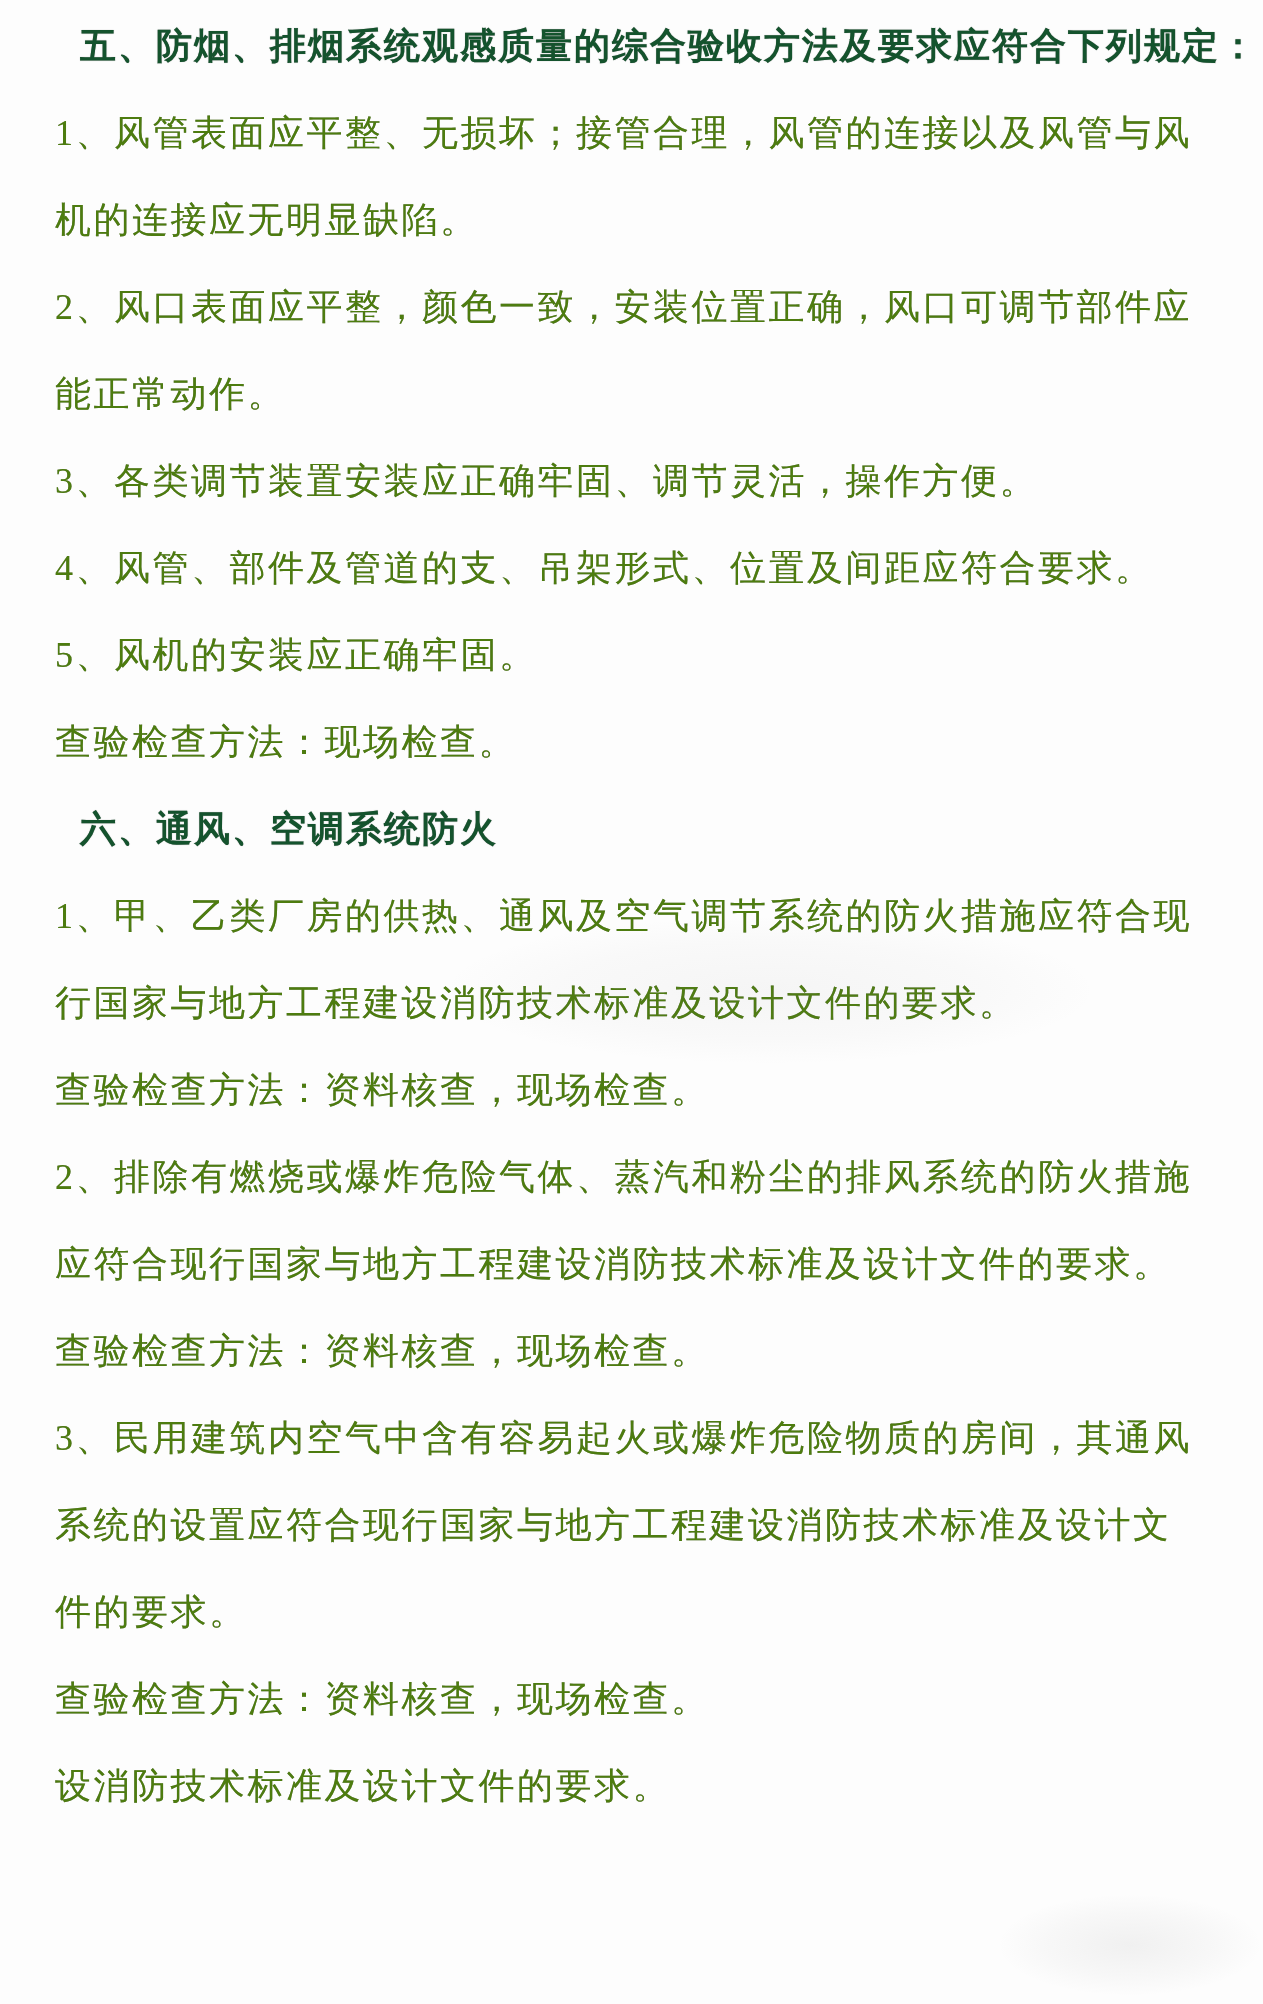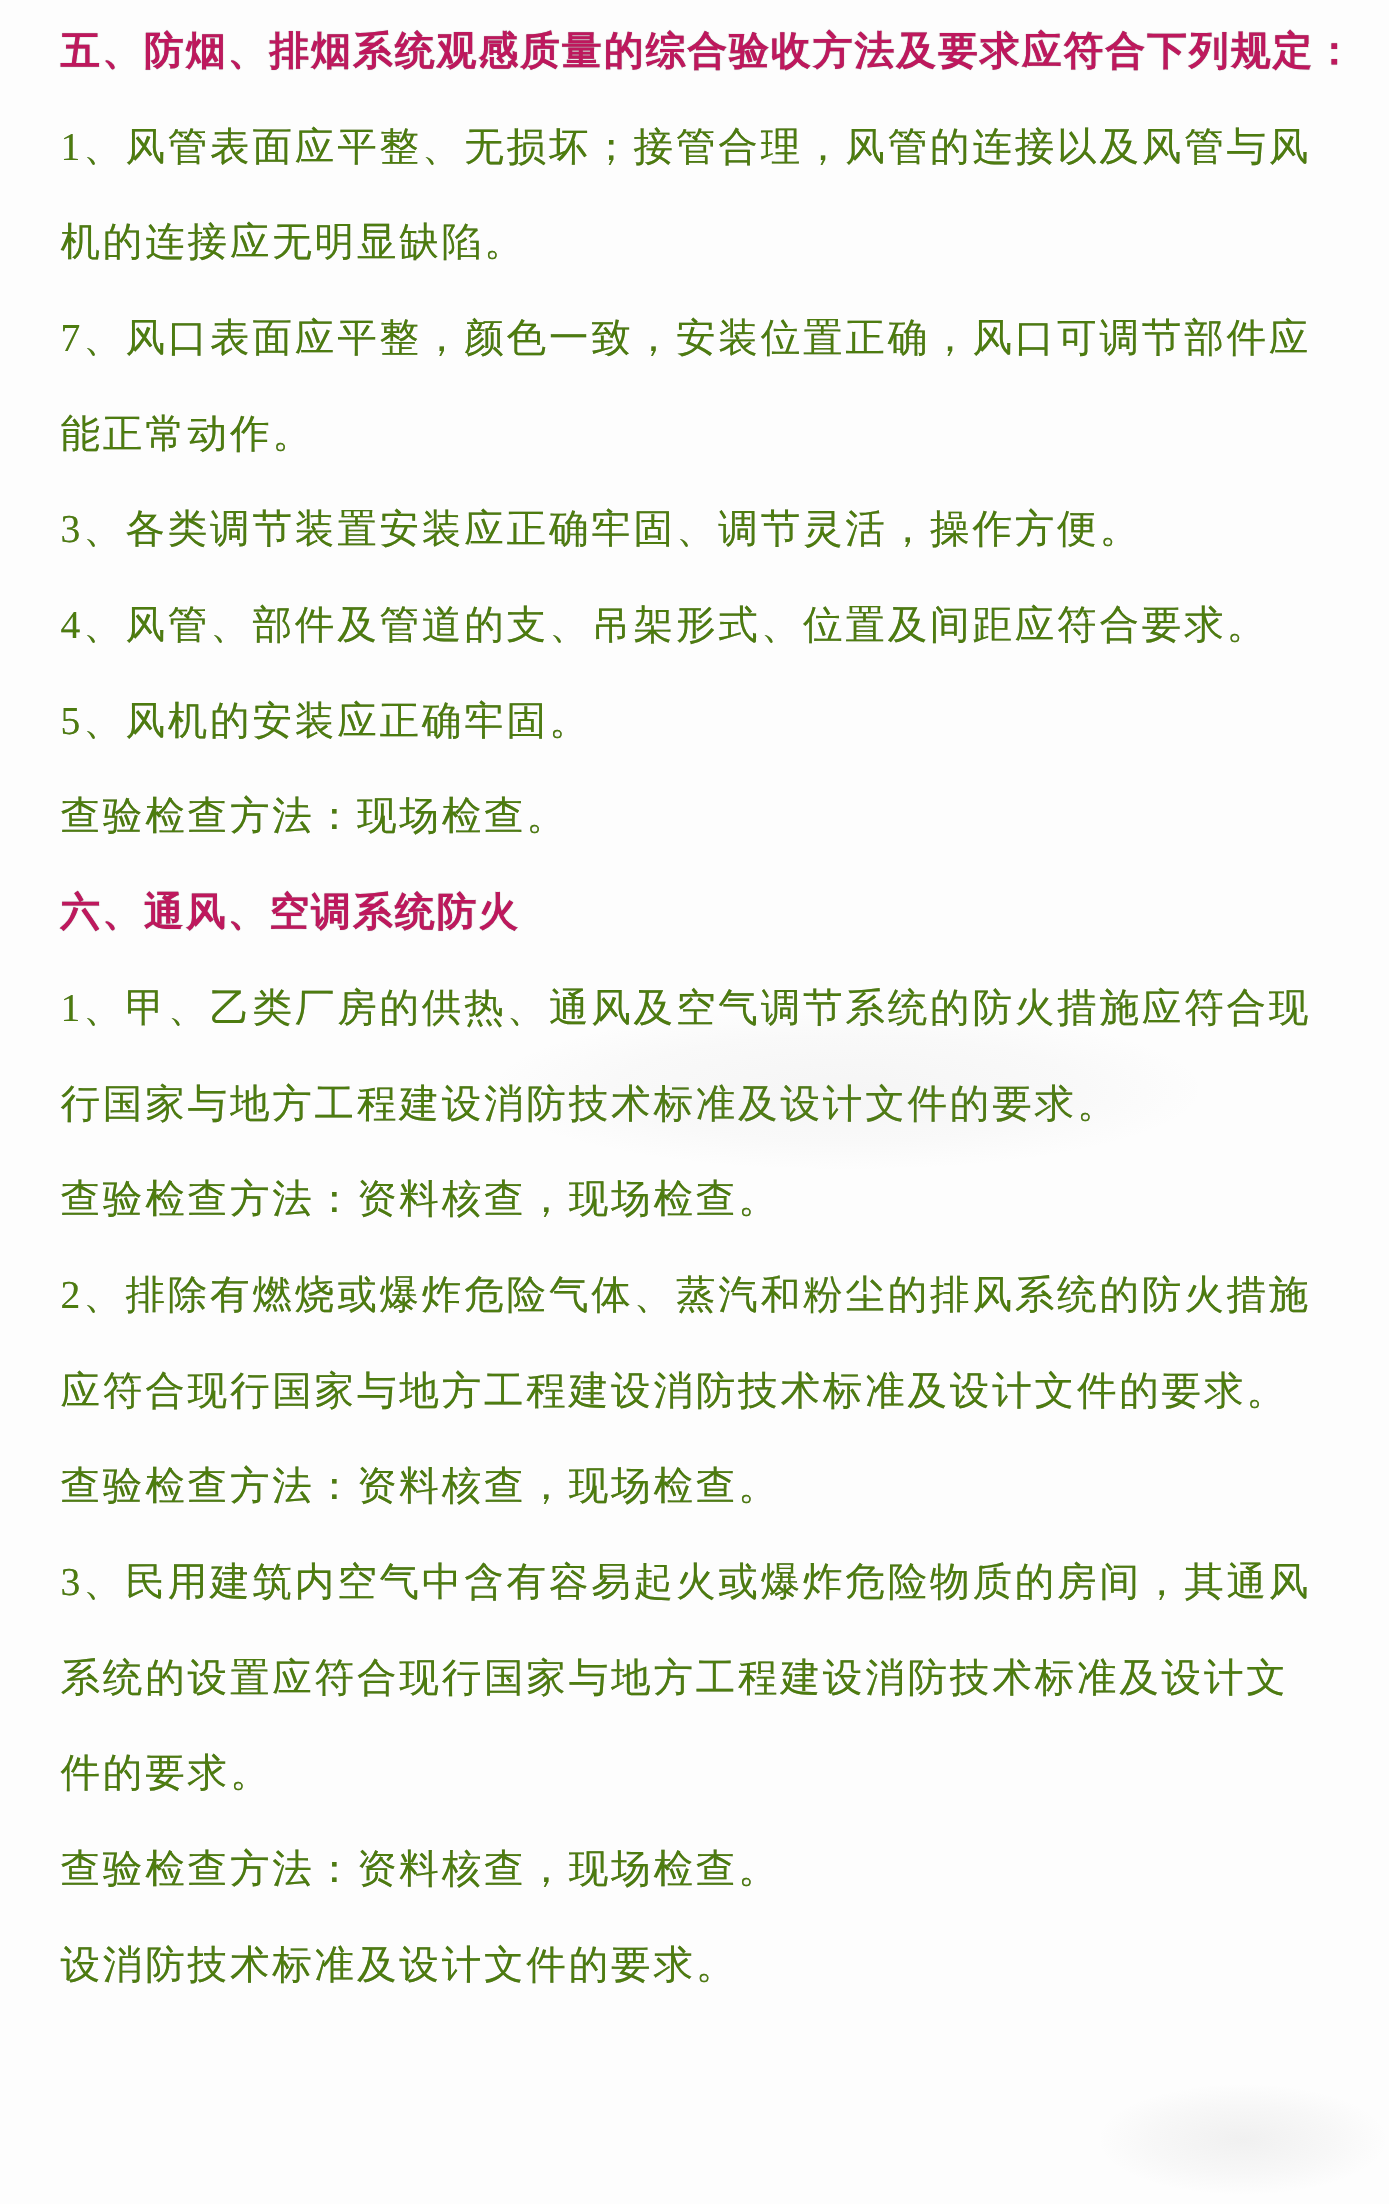--- a/index.html
+++ b/index.html
@@ -32,23 +32,24 @@
     height: 87px;
     line-height: 44px;
     font-size: 36px;
     letter-spacing: 2.5px;
     color: #4d7c0f;
     white-space: nowrap;
     text-shadow: 0 0 0.6px rgba(40,40,40,0.45);
   }
   .line.bold {
     font-weight: bold;
-    color: #be185d;
+    color: #14532d;
     letter-spacing: 2px;
     text-shadow: 0 0 0.8px rgba(20,20,20,0.55);
+    margin-left: 25px;
   }
   
   .smudge {
     position: absolute;
     pointer-events: none;
     border-radius: 50%;
   }
   .smudge-mid {
     left: 440px;
     top: 915px;
@@ -65,21 +66,21 @@
   }
 </style>
 </head>
 <body>
 
 <div class="page">
   <div class="doc-body" id="doc-body">
       <div class="line bold">五、防烟、排烟系统观感质量的综合验收方法及要求应符合下列规定：</div>
       <div class="line">1、风管表面应平整、无损坏；接管合理，风管的连接以及风管与风</div>
       <div class="line">机的连接应无明显缺陷。</div>
-      <div class="line">7、风口表面应平整，颜色一致，安装位置正确，风口可调节部件应</div>
+      <div class="line">2、风口表面应平整，颜色一致，安装位置正确，风口可调节部件应</div>
       <div class="line">能正常动作。</div>
       <div class="line">3、各类调节装置安装应正确牢固、调节灵活，操作方便。</div>
       <div class="line">4、风管、部件及管道的支、吊架形式、位置及间距应符合要求。</div>
       <div class="line">5、风机的安装应正确牢固。</div>
       <div class="line">查验检查方法：现场检查。</div>
       <div class="line bold">六、通风、空调系统防火</div>
       <div class="line">1、甲、乙类厂房的供热、通风及空气调节系统的防火措施应符合现</div>
       <div class="line">行国家与地方工程建设消防技术标准及设计文件的要求。</div>
       <div class="line">查验检查方法：资料核查，现场检查。</div>
       <div class="line">2、排除有燃烧或爆炸危险气体、蒸汽和粉尘的排风系统的防火措施</div>

